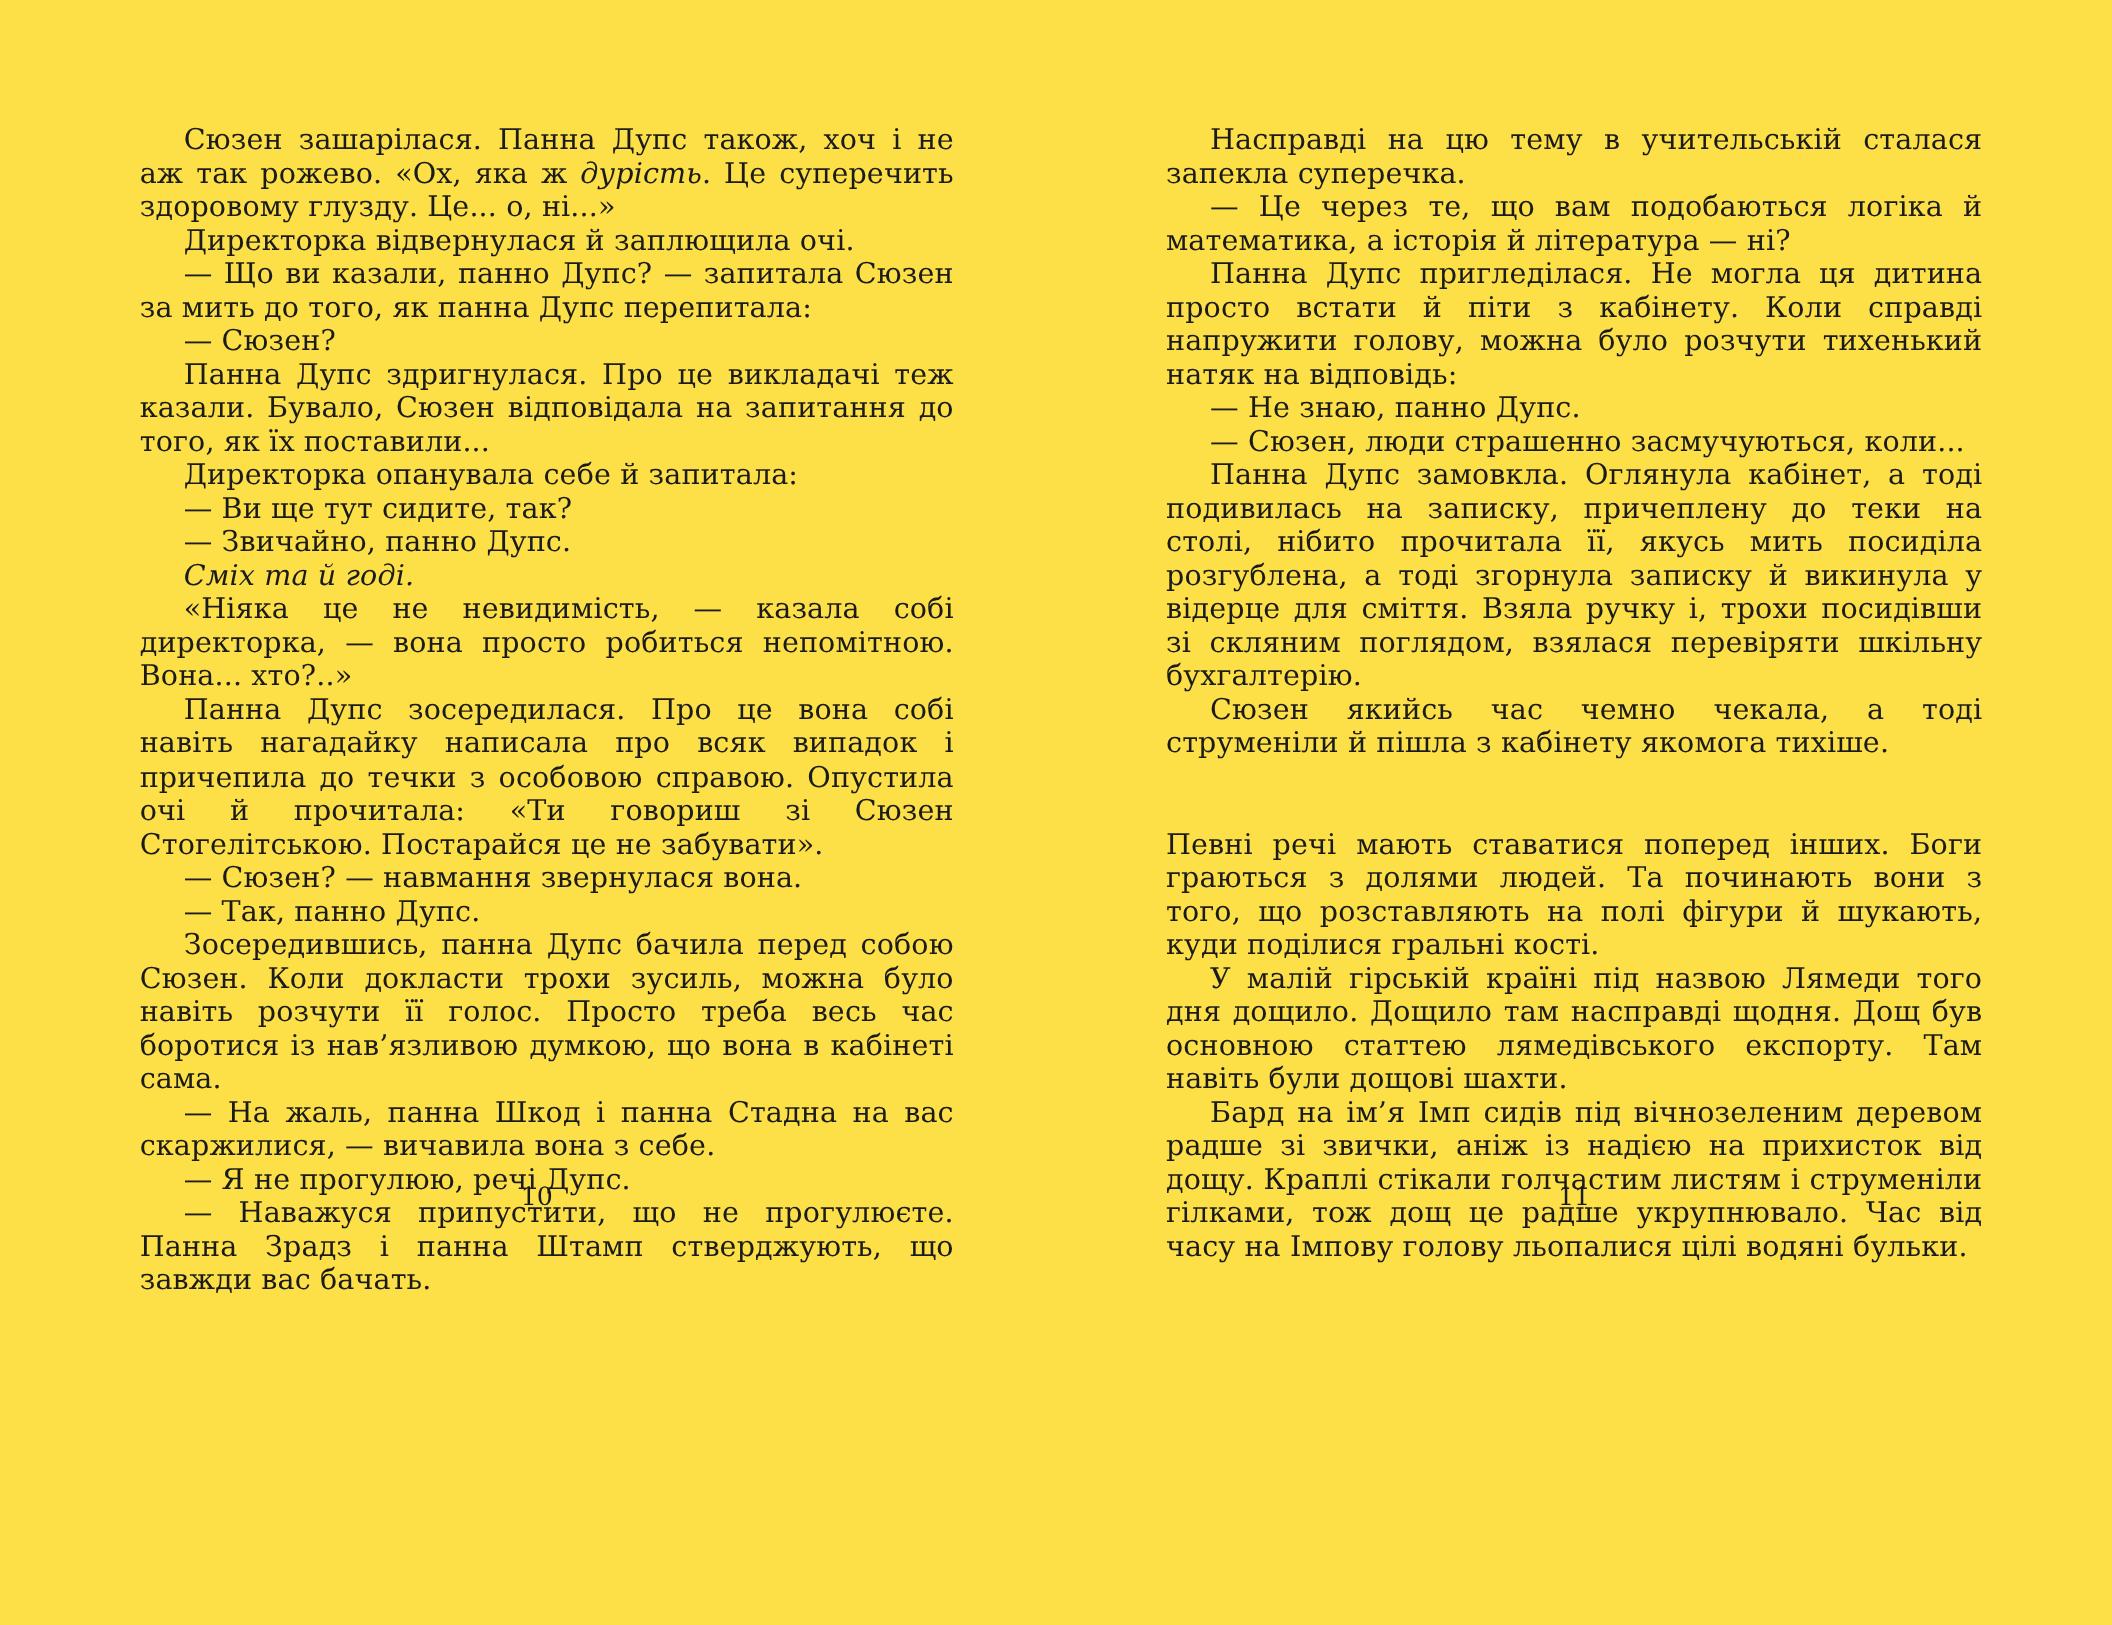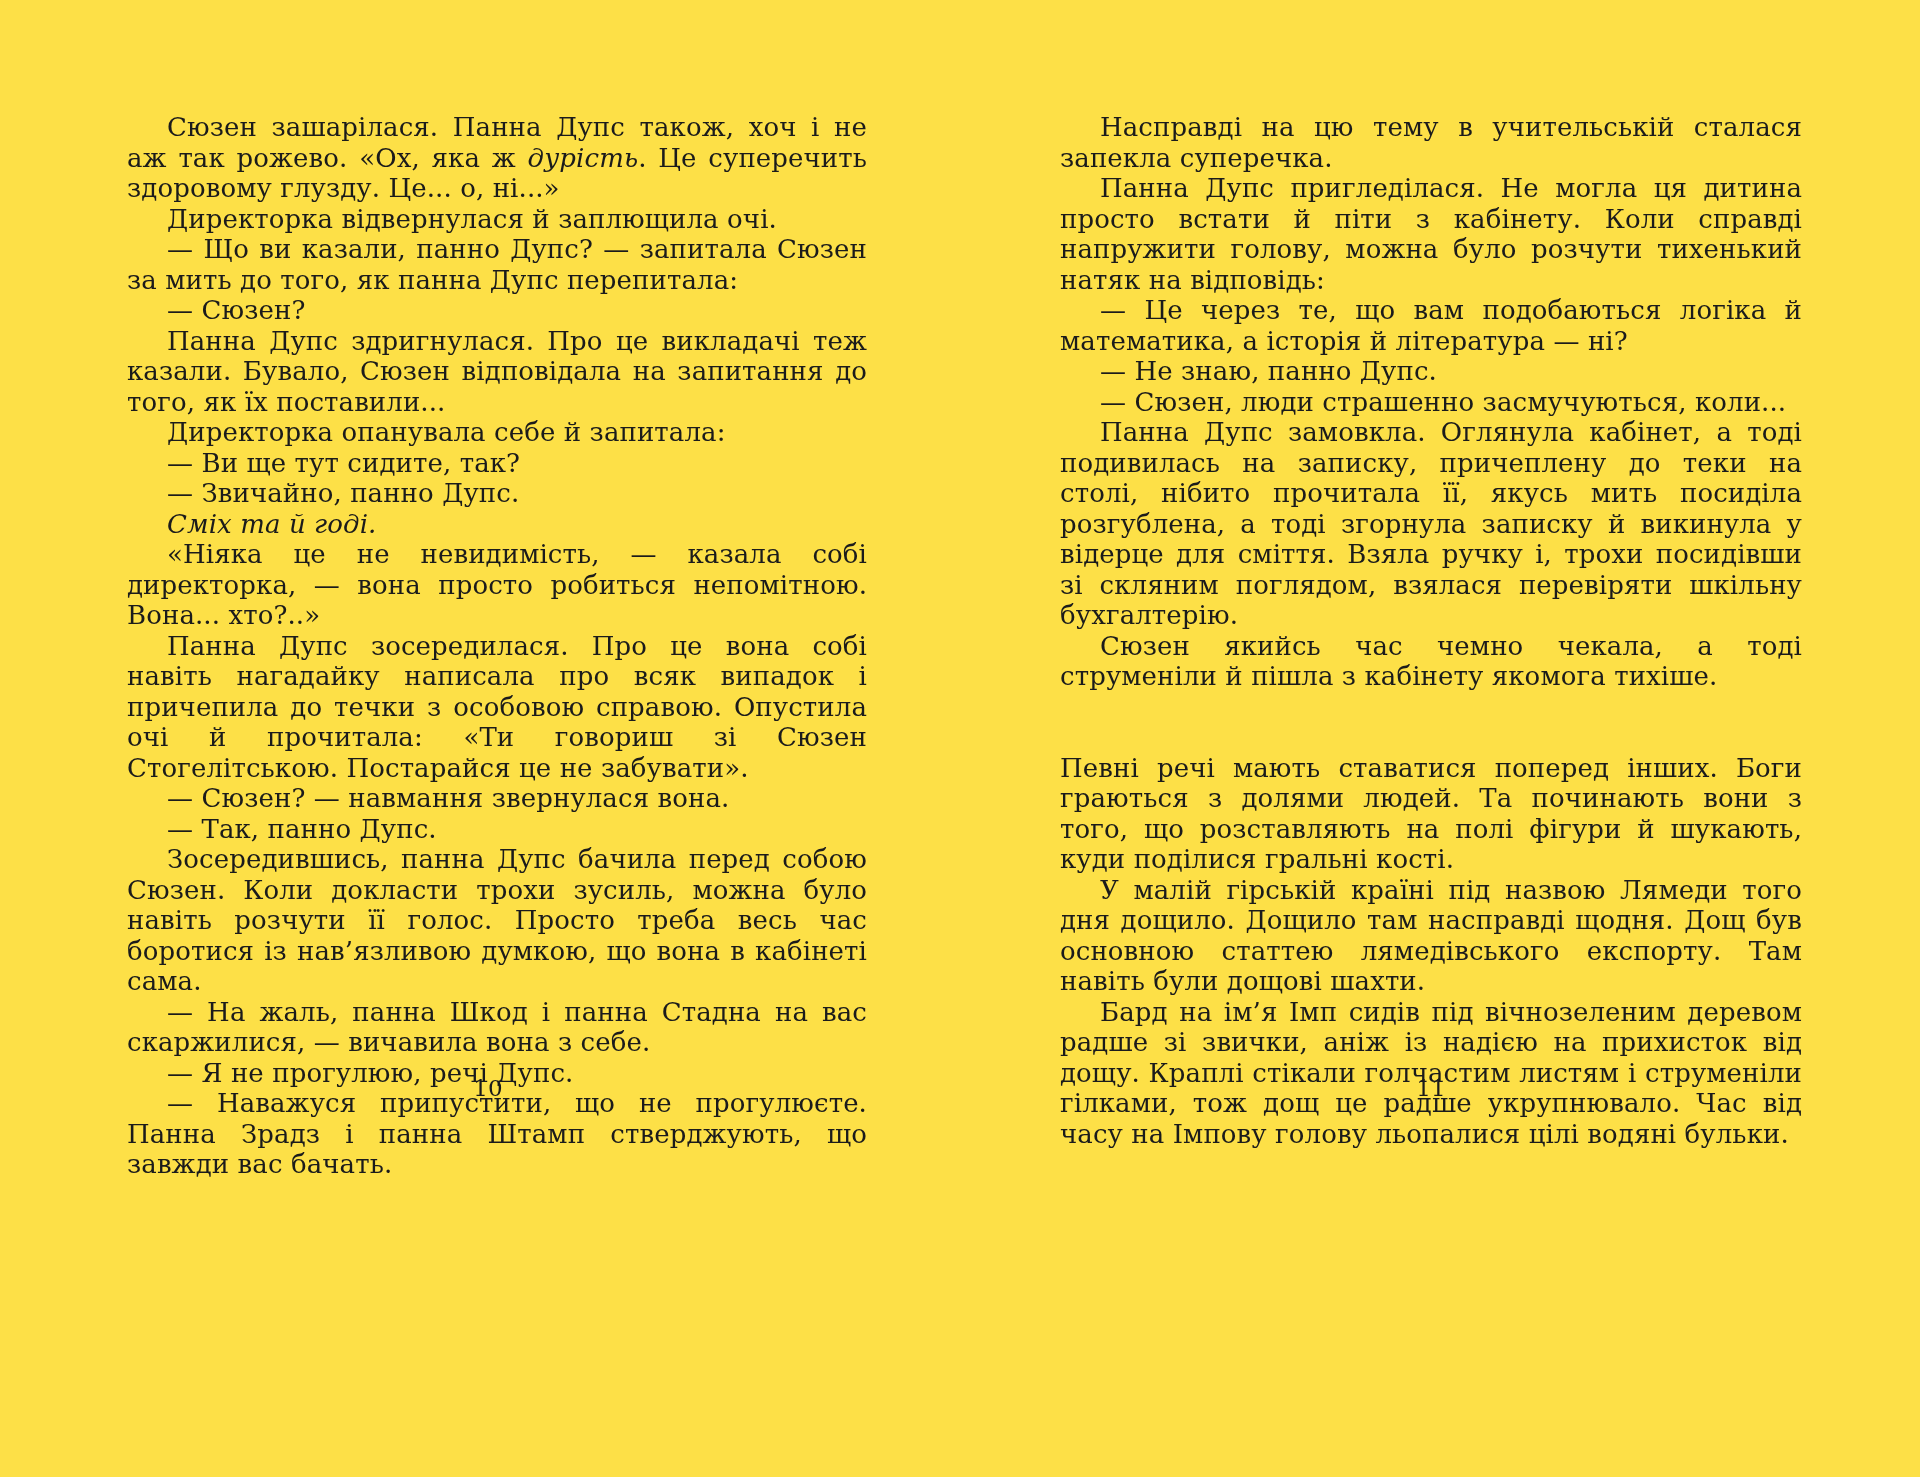--- a/index.html
+++ b/index.html
@@ -71,22 +71,22 @@
       <p class="para"><span class="run">— Сюзен? — навмання звернулася вона.</span></p>
       <p class="para"><span class="run">— Так, панно Дупс.</span></p>
       <p class="para"><span class="run">Зосередившись, панна Дупс бачила перед собою Сюзен. Коли докласти трохи зусиль, можна було навіть розчути її голос. Просто треба весь час боротися із нав’язливою думкою, що вона в кабінеті сама.</span></p>
       <p class="para"><span class="run">— На жаль, панна Шкод і панна Стадна на вас скаржилися, — вичавила вона з себе.</span></p>
       <p class="para"><span class="run">— Я не прогулюю, речі Дупс.</span></p>
       <p class="para"><span class="run">— Наважуся припустити, що не прогулюєте. Панна Зрадз і панна Штамп стверджують, що завжди вас бачать.</span></p>
     </div>
 
   <div class="text-block right">
       <p class="para"><span class="run">Насправді на цю тему в учительській сталася запекла суперечка.</span></p>
+      <p class="para"><span class="run">— Це через те, що вам подобаються логіка й математика, а історія й література — ні?</span></p>
       <p class="para"><span class="run">Панна Дупс пригледілася. Не могла ця дитина просто встати й піти з кабінету. Коли справді напружити голову, можна було розчути тихенький натяк на відповідь:</span></p>
-      <p class="para"><span class="run">— Це через те, що вам подобаються логіка й математика, а історія й література — ні?</span></p>
       <p class="para"><span class="run">— Не знаю, панно Дупс.</span></p>
       <p class="para"><span class="run">— Сюзен, люди страшенно засмучуються, коли...</span></p>
       <p class="para"><span class="run">Панна Дупс замовкла. Оглянула кабінет, а тоді подивилась на записку, причеплену до теки на столі, нібито прочитала її, якусь мить посиділа розгублена, а тоді згорнула записку й викинула у відерце для сміття. Взяла ручку і, трохи посидівши зі скляним поглядом, взялася перевіряти шкільну бухгалтерію.</span></p>
       <p class="para"><span class="run">Сюзен якийсь час чемно чекала, а тоді струменіли й пішла з кабінету якомога тихіше.</span></p>
       <p class="para no-indent section-break"><span class="run">Певні речі мають ставатися поперед інших. Боги граються з долями людей. Та починають вони з того, що розставляють на полі фігури й шукають, куди поділися гральні кості.</span></p>
       <p class="para"><span class="run">У малій гірській країні під назвою Лямеди того дня дощило. Дощило там насправді щодня. Дощ був основною статтею лямедівського експорту. Там навіть були дощові шахти.</span></p>
       <p class="para"><span class="run">Бард на ім’я Імп сидів під вічнозеленим деревом радше зі звички, аніж із надією на прихисток від дощу. Краплі стікали голчастим листям і струменіли гілками, тож дощ це радше укрупнювало. Час від часу на Імпову голову льопалися цілі водяні бульки.</span></p>
     </div>
 
   <div class="page-number left">10</div>

